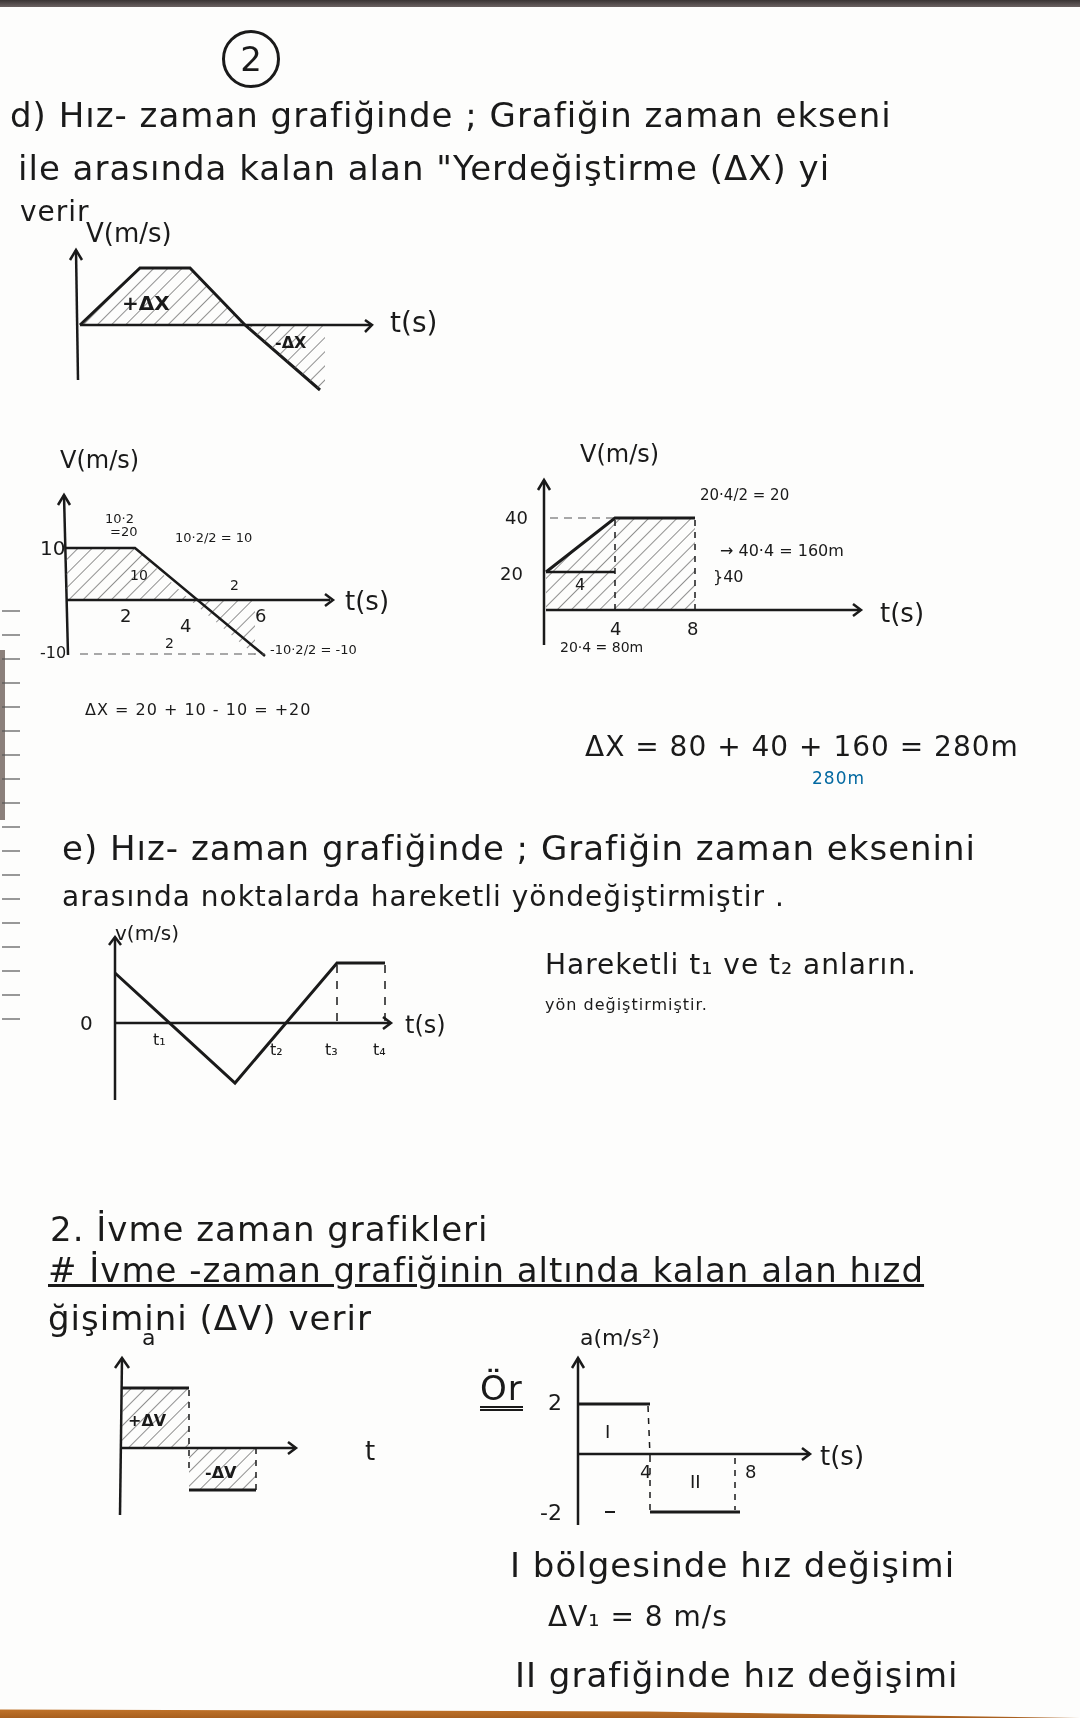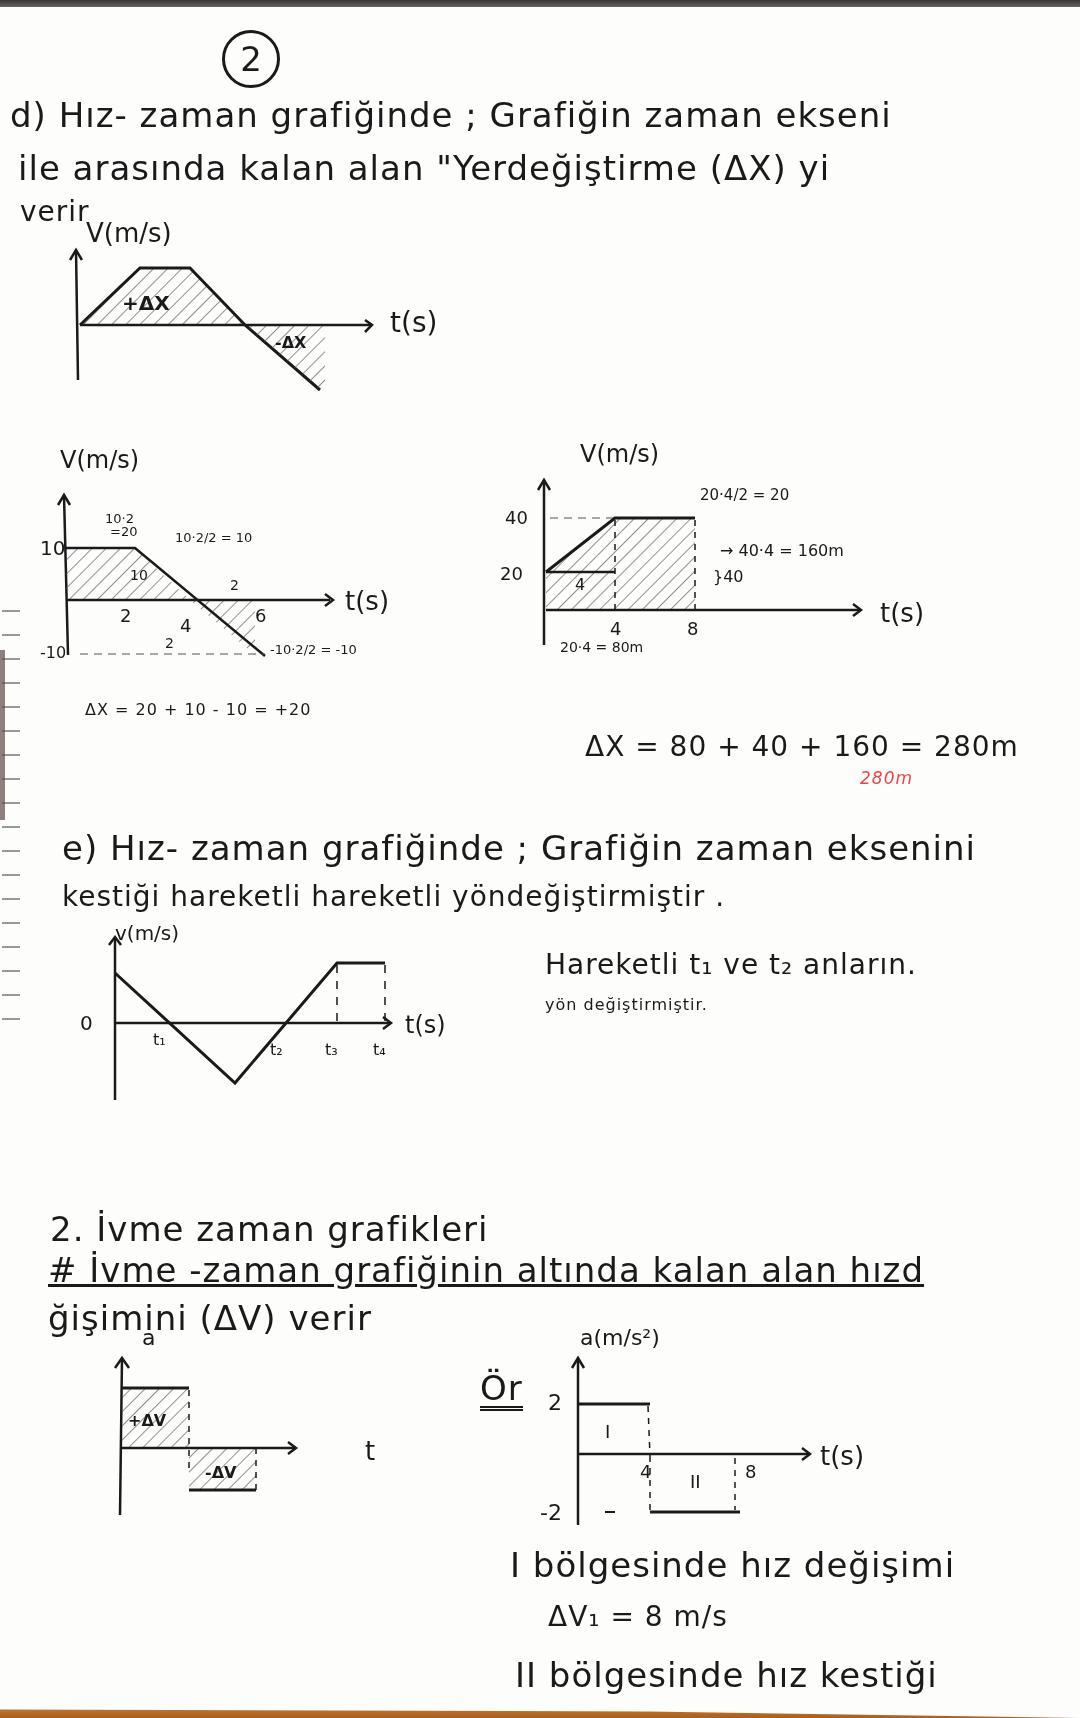--- a/index.html
+++ b/index.html
@@ -122,24 +122,24 @@
   <text x="167" y="215" font-size="18">8</text>
   <text x="40" y="232" font-size="14">20·4 = 80m</text>
   <text x="180" y="80" font-size="15">20·4/2 = 20</text>
   <text x="200" y="136" font-size="16">→ 40·4 = 160m</text>
   <text x="193" y="162" font-size="16">}40</text>
   <text x="360" y="202" font-size="26">t(s)</text>
 </svg>
 
 <div class="hw t-s" style="left:85px; top:700px;">ΔX = 20 + 10 - 10 = +20</div>
 <div class="hw t-m" style="left:585px; top:730px;">ΔX = 80 + 40 + 160 = 280m</div>
-<div class="hw t-xs" style="left:860px; top:768px; color:#ef4444;font-style:italic;">280m</div>
+<div class="hw t-xs" style="left:812px; top:768px; color:#0369a1;">280m</div>
 
 <div class="hw t-l" style="left:62px; top:828px;">e) Hız- zaman grafiğinde ; Grafiğin zaman eksenini</div>
-<div class="hw t-m" style="left:62px; top:880px;">kestiği hareketli hareketli yöndeğiştirmiştir .</div>
+<div class="hw t-m" style="left:62px; top:880px;">arasında noktalarda hareketli yöndeğiştirmiştir .</div>
 
 <svg class="chart" style="left:75px; top:915px;" width="440" height="190">
   <text x="40" y="25" font-size="20">v(m/s)</text>
   <line x1="40" y1="185" x2="40" y2="22" stroke="#1a1a1a" stroke-width="2.5"></line>
   <polyline points="34,30 40,22 46,30" fill="none" stroke="#1a1a1a" stroke-width="2.5"></polyline>
   <text x="5" y="115" font-size="20">0</text>
   <line x1="40" y1="108" x2="315" y2="108" stroke="#1a1a1a" stroke-width="2.5"></line>
   <polyline points="308,102 316,108 308,114" fill="none" stroke="#1a1a1a" stroke-width="2.5"></polyline>
   <polyline points="40,58 160,168 262,48 310,48" fill="none" stroke="#1a1a1a" stroke-width="3"></polyline>
   <line x1="262" y1="50" x2="262" y2="108" stroke="#1a1a1a" stroke-width="1.5" stroke-dasharray="8,8"></line>
@@ -193,16 +193,16 @@
   <line x1="195" y1="138" x2="195" y2="190" stroke="#1a1a1a" stroke-width="1.5" stroke-dasharray="6,6"></line>
   <text x="65" y="118" font-size="18">I</text>
   <text x="150" y="168" font-size="18">II</text>
   <text x="100" y="158" font-size="18">4</text>
   <text x="205" y="158" font-size="18">8</text>
   <text x="280" y="145" font-size="26">t(s)</text>
 </svg>
 
 <div class="hw t-l" style="left:510px; top:1545px;">I bölgesinde hız değişimi</div>
 <div class="hw t-m" style="left:548px; top:1600px;">ΔV₁ = 8 m/s</div>
-<div class="hw t-l" style="left:515px; top:1655px;">II bölgesinde hız kestiği</div>
+<div class="hw t-l" style="left:515px; top:1655px;">II grafiğinde hız değişimi</div>
 <div class="hw t-s" style="left:585px; top:1694px;margin-top:36px;">ΔV₂ = -8 m/s</div>
 
 <div class="bottombar"></div>
 
 </body></html>

